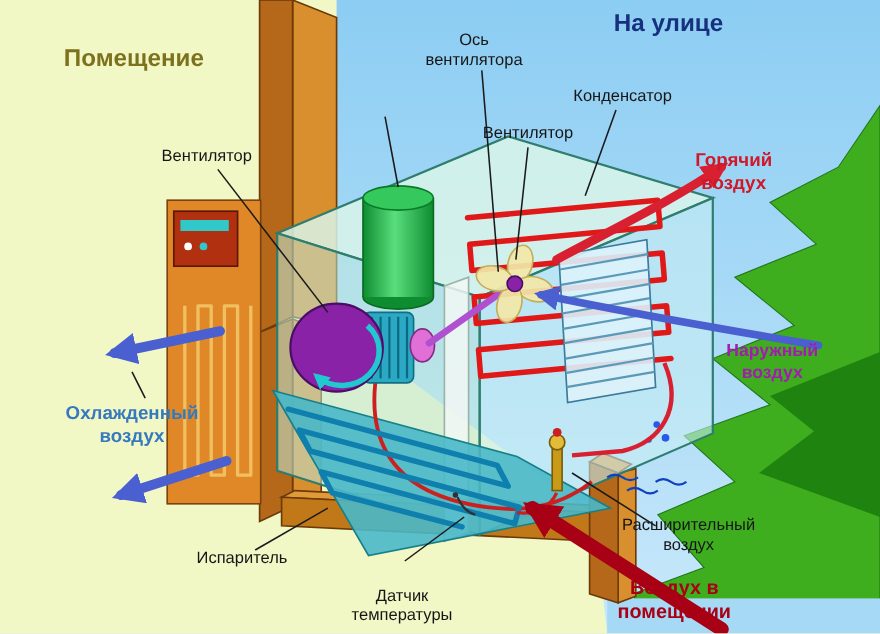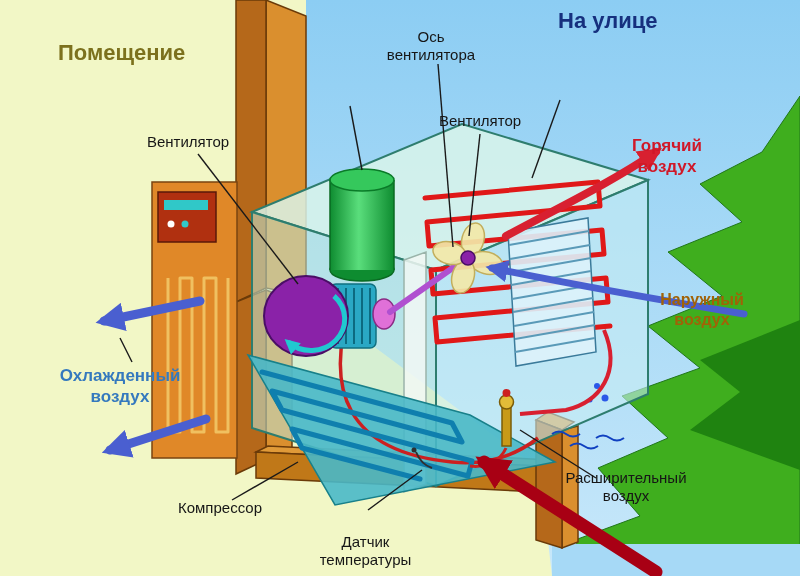--- a/index.html
+++ b/index.html
@@ -5,21 +5,21 @@
   html,body{margin:0;padding:0;background:#dfe9ef;font-family:"Liberation Sans",sans-serif;}
   #stage{position:relative;width:800px;height:576px;overflow:hidden;background:#f2f7c6;}
   #stage svg{position:absolute;left:0;top:0;}
   .lbl{position:absolute;font-family:"Liberation Sans",sans-serif;font-size:15px;line-height:1.22;
        color:#161616;text-align:center;white-space:normal;}
   .title{font-size:22px;font-weight:bold;}
   .t-room{color:#7c711d;}
   .t-out{color:#16307e;}
   .c-hot{color:#d01828;font-weight:bold;font-size:17px;}
   .c-cold{color:#3579be;font-weight:bold;font-size:17px;}
-  .c-outair{color:#a16207;font-weight:bold;font-size:16px;}
+  .c-outair{color:#a21caf;font-weight:bold;font-size:16px;margin-top:20px;}
   .c-roomair{color:#a80014;font-weight:bold;font-size:18px;}
 </style>
 </head>
 <body>
 
 <div id="stage">
 
 <svg width="800" height="576" viewBox="0 0 800 576">
   <defs>
     <linearGradient id="gSky" x1="0" y1="0" x2="0" y2="1">
@@ -189,21 +189,23 @@
     <line x1="596" y1="478" x2="520" y2="430"></line>
     <line x1="132" y1="362" x2="120" y2="338"></line>
   </g>
 </svg>
 
 <div class="lbl title t-room" style="left:58px;top:40px;">Помещение</div>
 <div class="lbl title t-out" style="left:558px;top:8px;">На улице</div>
 
 <div class="lbl" style="left:375px;top:28px;width:112px;">Ось вентилятора</div>
 <div class="lbl" style="left:424px;top:112px;width:112px;">Вентилятор</div>
+<div class="lbl" style="left:506px;top:79px;width:120px;">Конденсатор</div>
 <div class="lbl c-hot" style="left:612px;top:104px;width:110px;margin-top:32px;">Горячий воздух</div>
 <div class="lbl" style="left:132px;top:133px;width:112px;">Вентилятор</div>
 <div class="lbl c-outair" style="left:642px;top:290px;width:120px;">Наружный воздух</div>
 <div class="lbl c-cold" style="left:50px;top:366px;width:140px;">Охлажденный воздух</div>
-<div class="lbl" style="left:160px;top:499px;width:120px;">Компрессор</div>
+<div class="lbl" style="left:160px;top:499px;width:120px;">Испаритель</div>
 <div class="lbl" style="left:298px;top:509px;width:135px;margin-top:24px;">Датчик температуры</div>
 <div class="lbl" style="left:552px;top:469px;width:148px;">Расширительный воздух</div>
+<div class="lbl c-roomair" style="left:528px;top:524px;width:170px;">Воздух в помещении</div>
 
 </div>
 
 </body></html>

